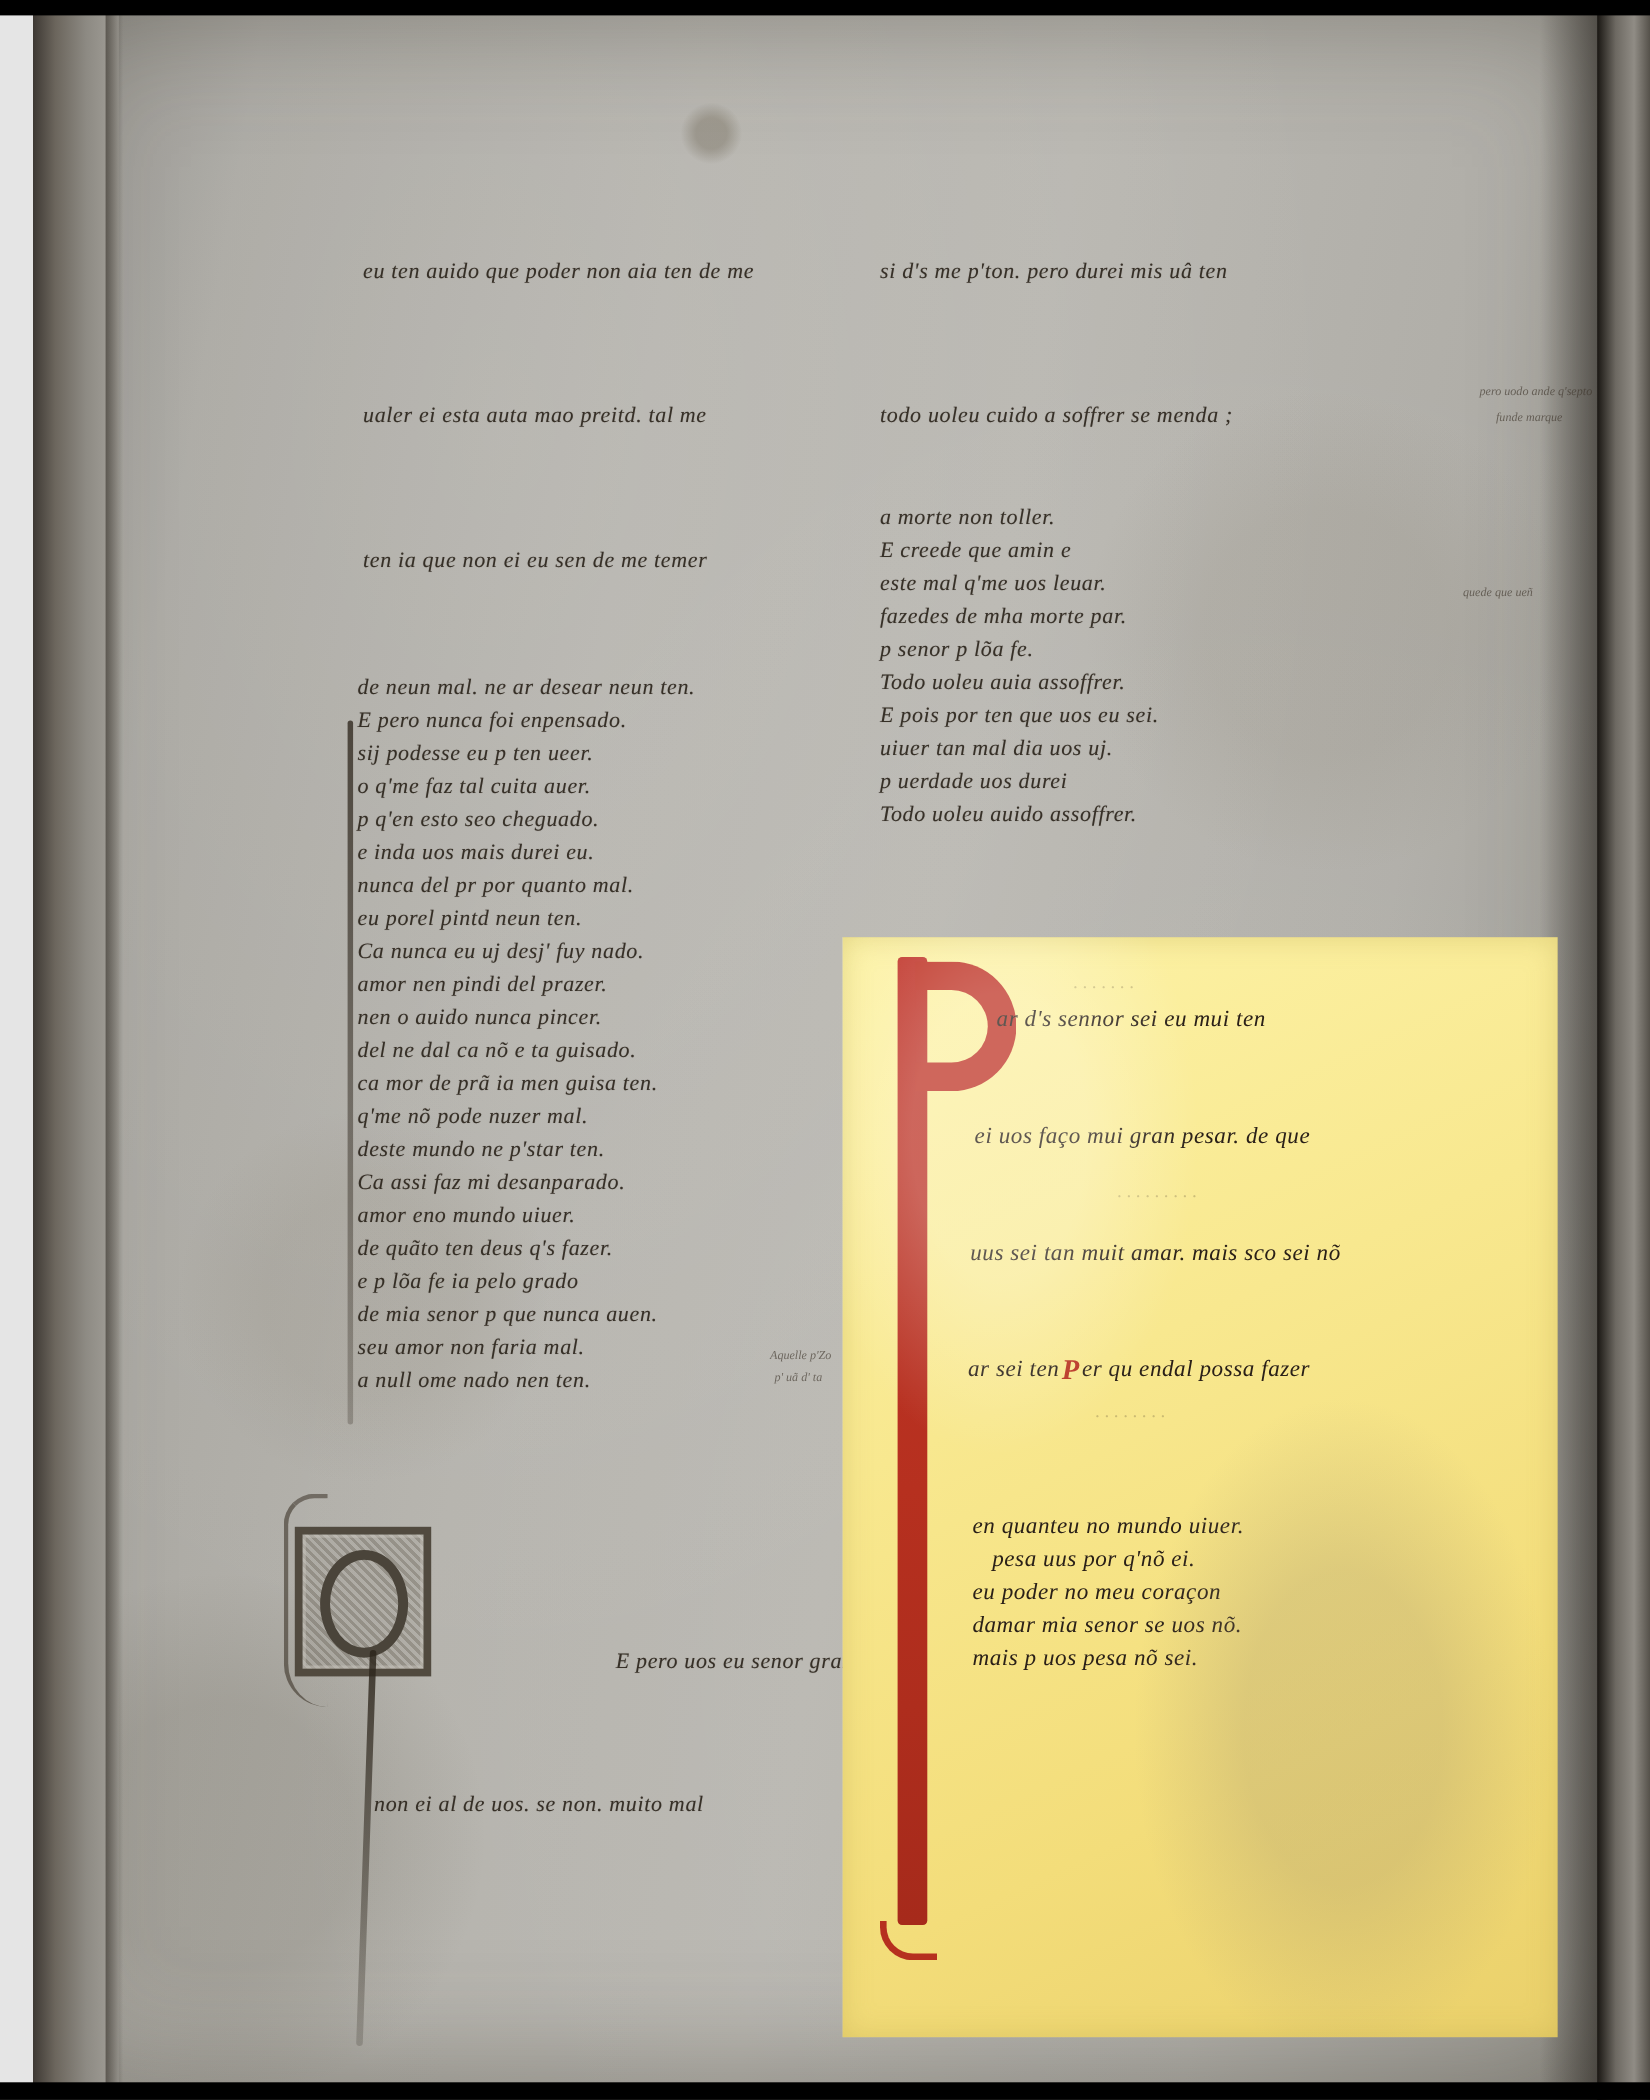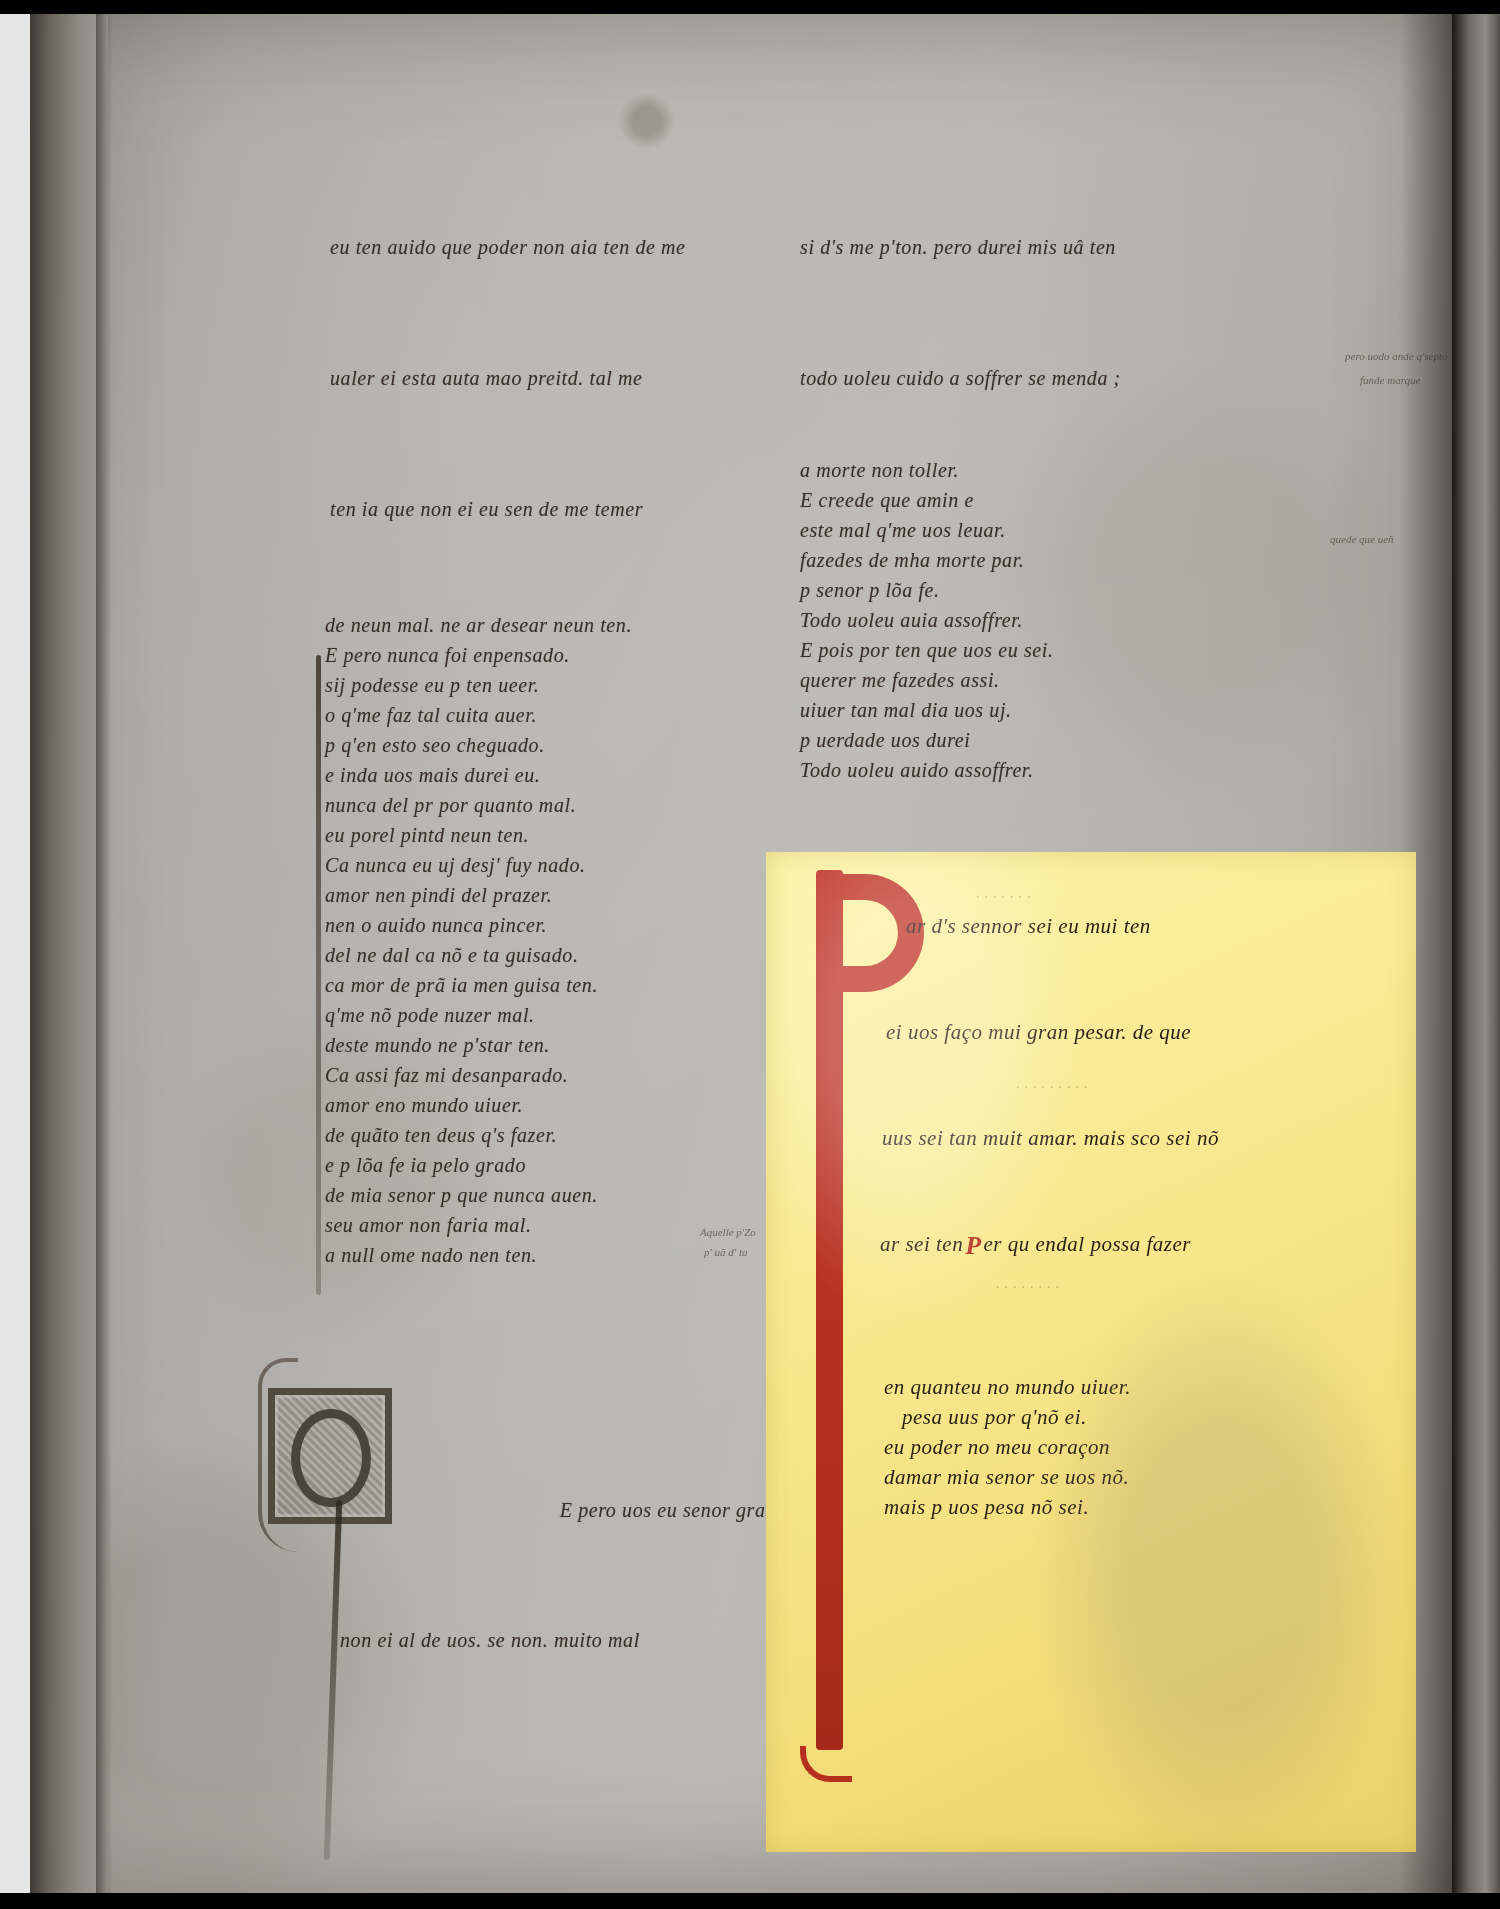--- a/index.html
+++ b/index.html
@@ -328,21 +328,20 @@
   </div>
 
   <div class="col" id="col-right-lower">
     <div class="line">a morte non toller.</div>
     <div class="line">E creede que amin e</div>
     <div class="line">este mal q'me uos leuar.</div>
     <div class="line">fazedes de mha morte par.</div>
     <div class="line">p senor p lõa fe.</div>
     <div class="line">Todo uoleu auia assoffrer.</div>
     <div class="line">E pois por ten que uos eu sei.</div>
-    <div class="line">querer me fazedes assi.</div>
     <div class="line">uiuer tan mal dia uos uj.</div>
     <div class="line">p uerdade uos durei</div>
     <div class="line">Todo uoleu auido assoffrer.</div>
   </div>
 
   <div id="initial-o-curl"></div>
   <div id="initial-o"></div>
   <div id="initial-o-tail"></div>
 
   <div class="col" style="left:388px; top:1495px; width:420px;text-align:right;">

